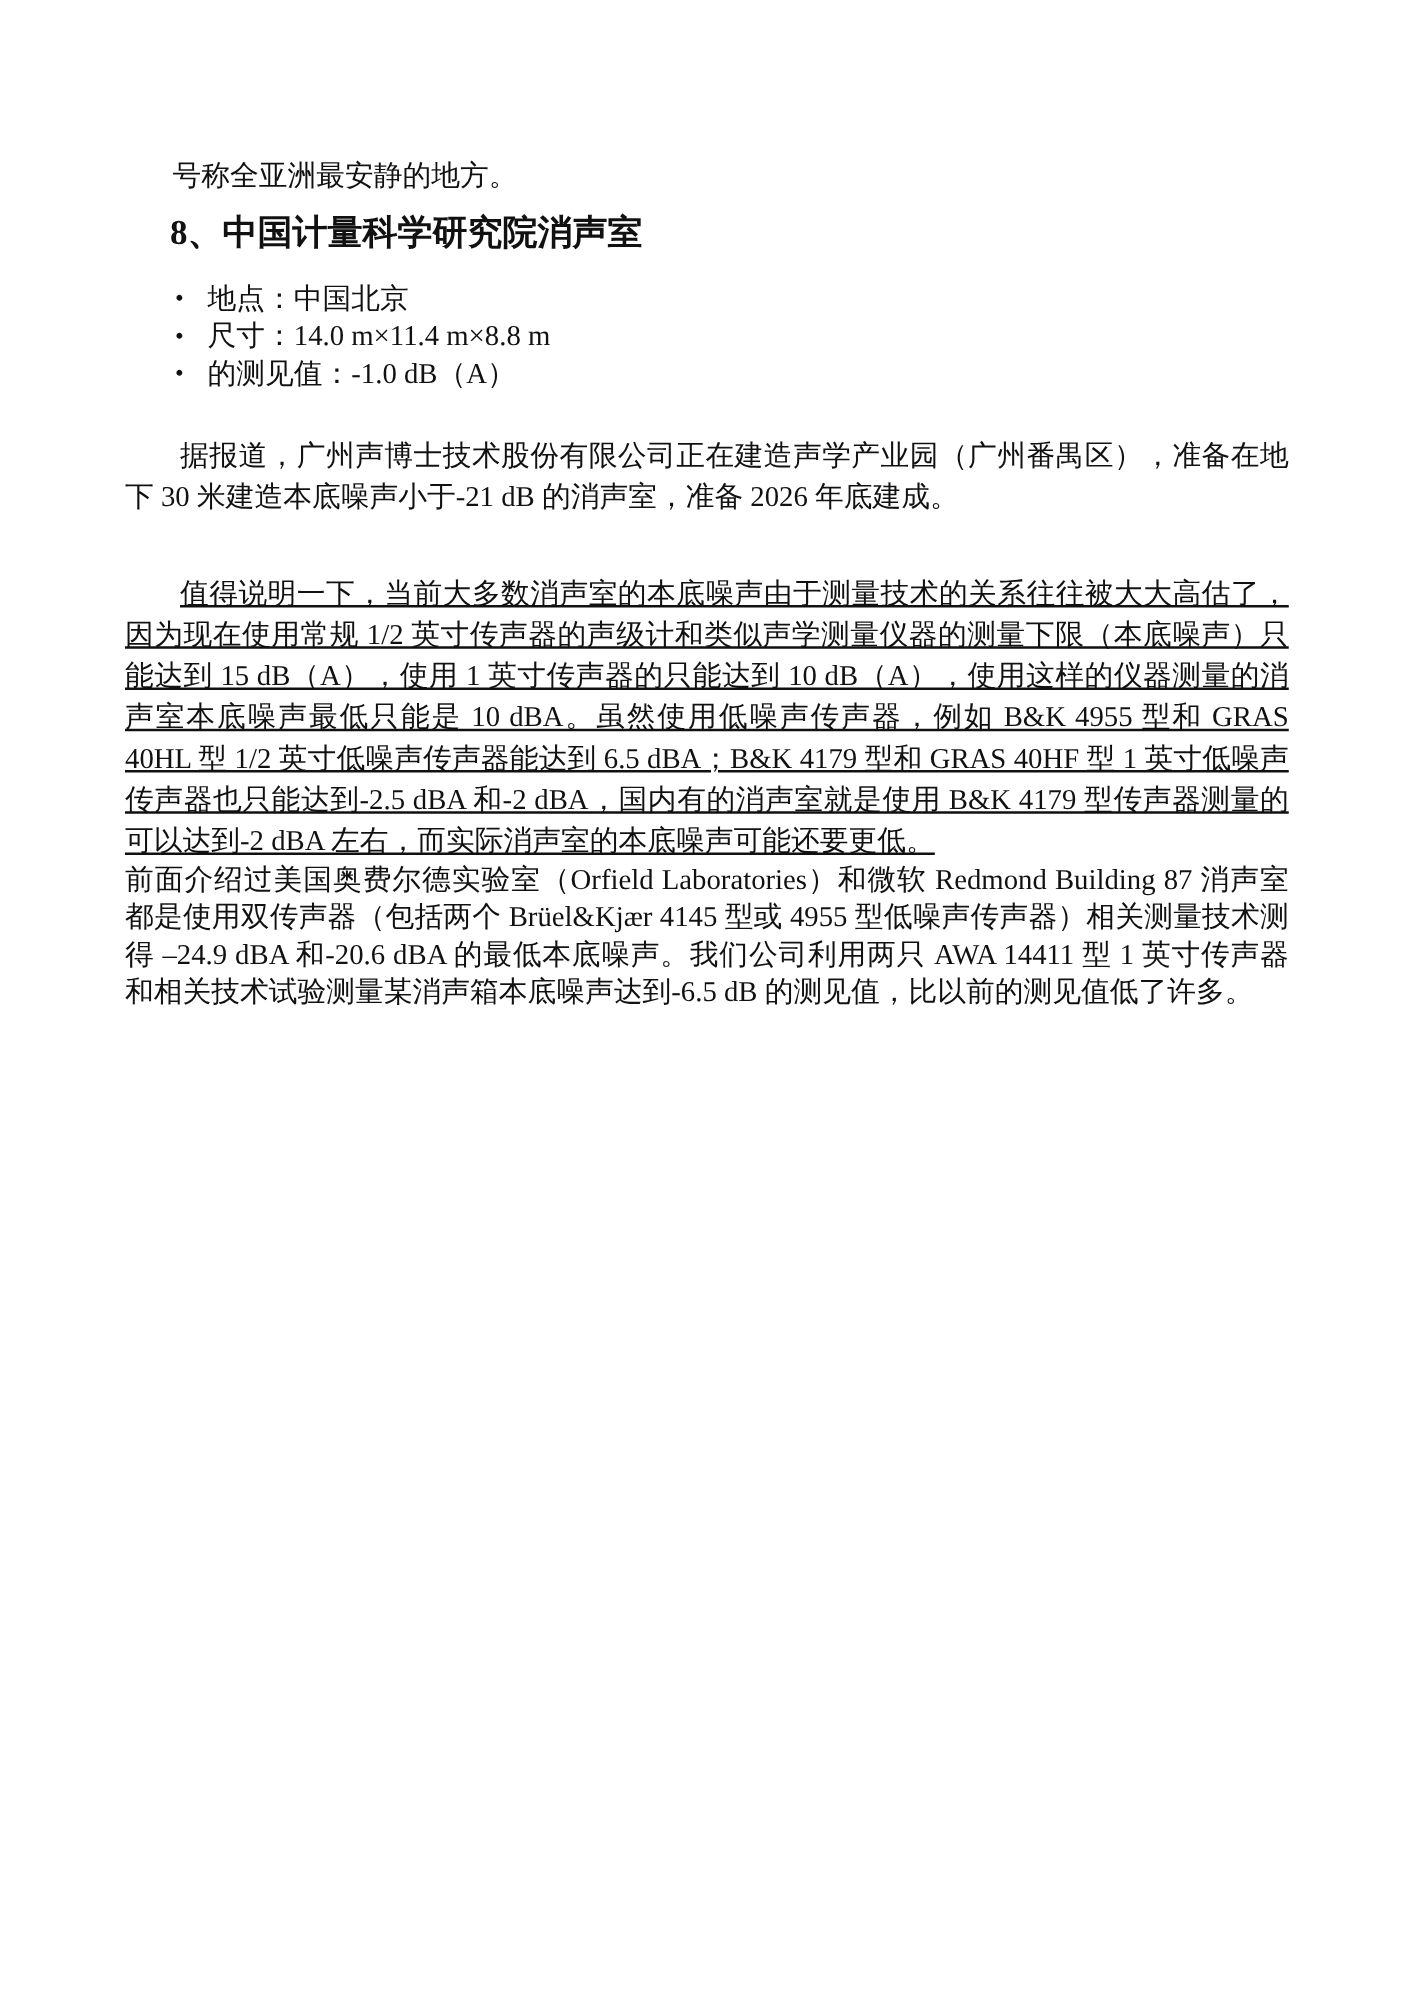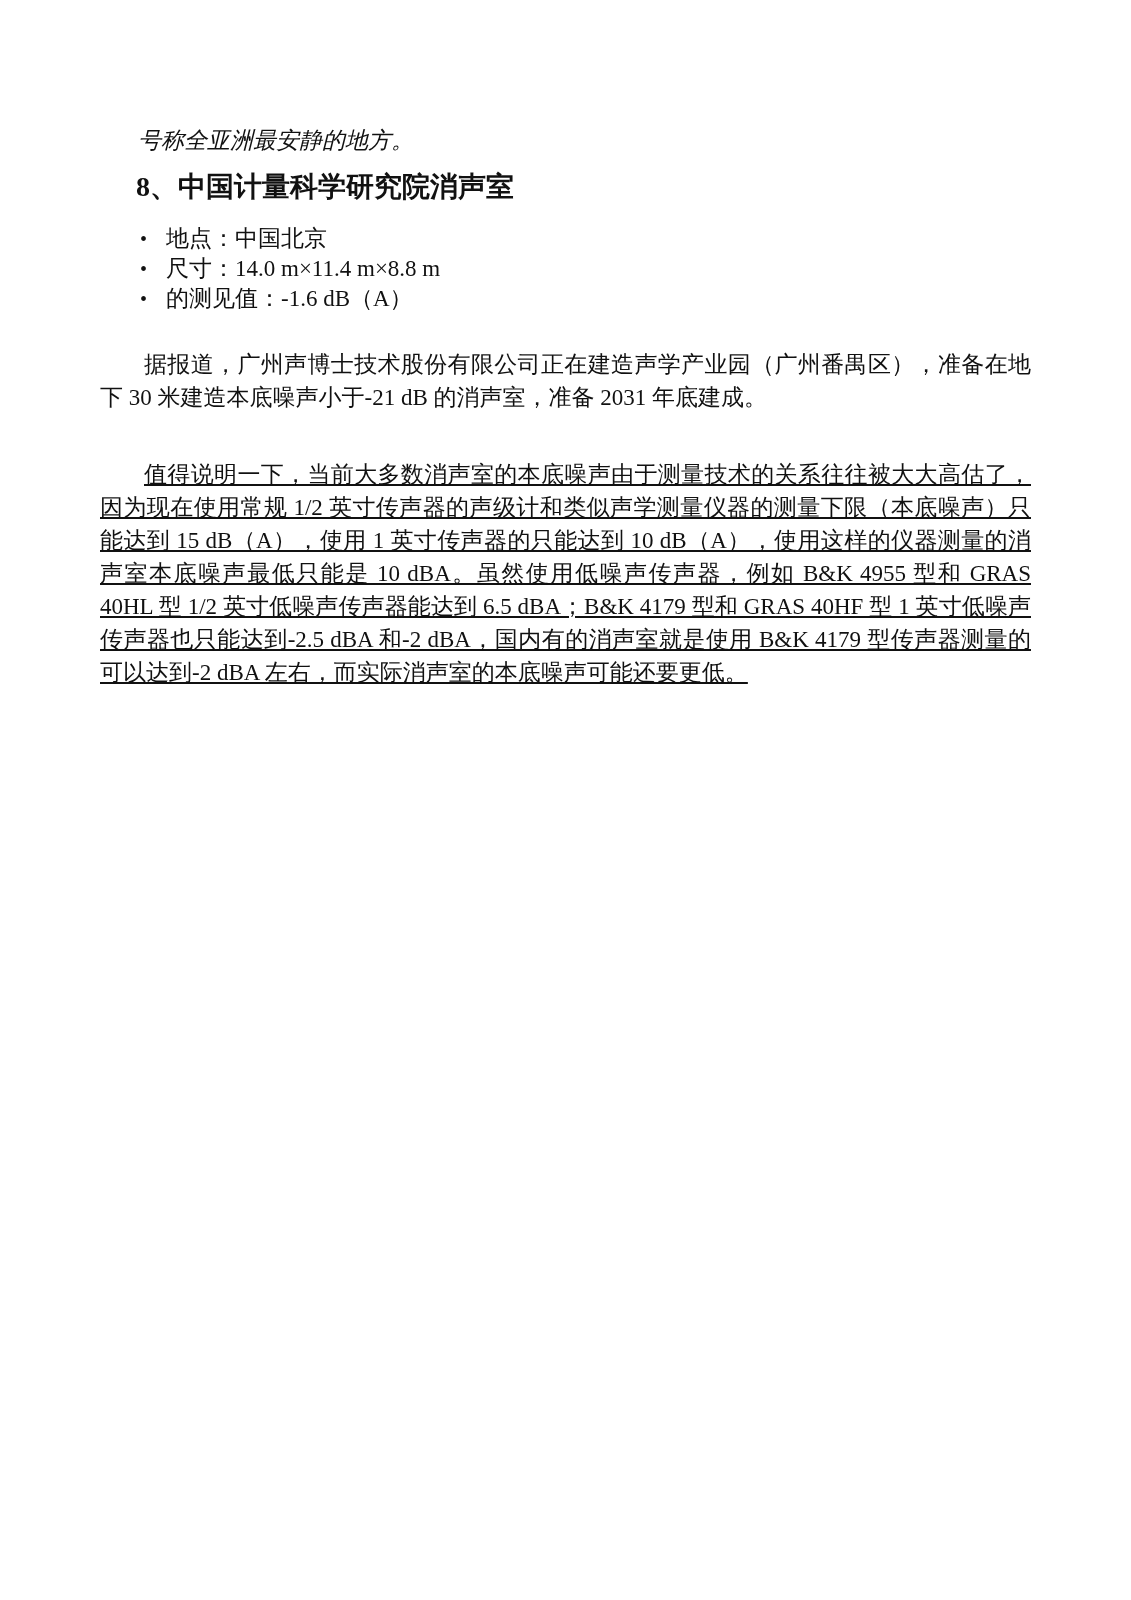--- a/index.html
+++ b/index.html
@@ -17,21 +17,20 @@
     box-sizing: border-box;
     padding: 124px 100px 0 100px;
     font-size: 23px;
     overflow: hidden;
   }
   .intro {
     margin: 0;
     line-height: 33px;
     text-indent: 38px;
     text-align: justify;
-    font-style: italic;
   }
   .heading {
     margin: 13px 0 0 0;
     font-size: 28px;
     font-weight: bold;
     line-height: 34px;
     text-indent: 36px;
   }
   .bullets {
     margin: 20px 0 0 0;
@@ -81,22 +80,23 @@
     <li class="bullet-item">
       <span class="bullet-marker">•</span>
       <span>地点：</span><span class="bold">中国北京</span>
     </li>
     <li class="bullet-item">
       <span class="bullet-marker">•</span>
       <span>尺寸：</span><span>14.0 m×11.4 m×8.8 m</span>
     </li>
     <li class="bullet-item">
       <span class="bullet-marker">•</span>
-      <span>的测见值：</span><span>-1.6 dB（A）</span>
+      <span>的测见值：</span><span>-1.0 dB（A）</span>
     </li>
   </ul>
 
-  <p class="para">据报道，广州声博士技术股份有限公司正在建造声学产业园（广州番禺区），准备在地下 30 米建造本底噪声小于-21 dB 的消声室，准备 2031 年底建成。</p>
+  <p class="para">据报道，广州声博士技术股份有限公司正在建造声学产业园（广州番禺区），准备在地下 30 米建造本底噪声小于-21 dB 的消声室，准备 2026 年底建成。</p>
 
   <p class="para para-2">值得说明一下，当前大多数消声室的本底噪声由于测量技术的关系往往被大大高估了，因为现在使用常规 1/2 英寸传声器的声级计和类似声学测量仪器的测量下限（本底噪声）只能达到 15 dB（A），使用 1 英寸传声器的只能达到 10 dB（A），使用这样的仪器测量的消声室本底噪声最低只能是 10 dBA。虽然使用低噪声传声器，例如 B&amp;K 4955 型和 GRAS 40HL 型 1/2 英寸低噪声传声器能达到 6.5 dBA；B&amp;K 4179 型和 GRAS 40HF 型 1 英寸低噪声传声器也只能达到-2.5 dBA 和-2 dBA，国内有的消声室就是使用 B&amp;K 4179 型传声器测量的可以达到-2 dBA 左右，而实际消声室的本底噪声可能还要更低。</p>
 
+  <p class="para para-3">前面介绍过美国奥费尔德实验室（Orfield Laboratories）和微软 Redmond Building 87  消声室都是使用双传声器（包括两个 Brüel&amp;Kjær 4145 型或 4955 型低噪声传声器）相关测量技术测得 –24.9 dBA 和-20.6 dBA 的最低本底噪声。我们公司利用两只 AWA 14411 型 1 英寸传声器和相关技术试验测量某消声箱本底噪声达到-6.5 dB 的测见值，比以前的测见值低了许多。</p>
 
 </div>
 
 </body></html>

